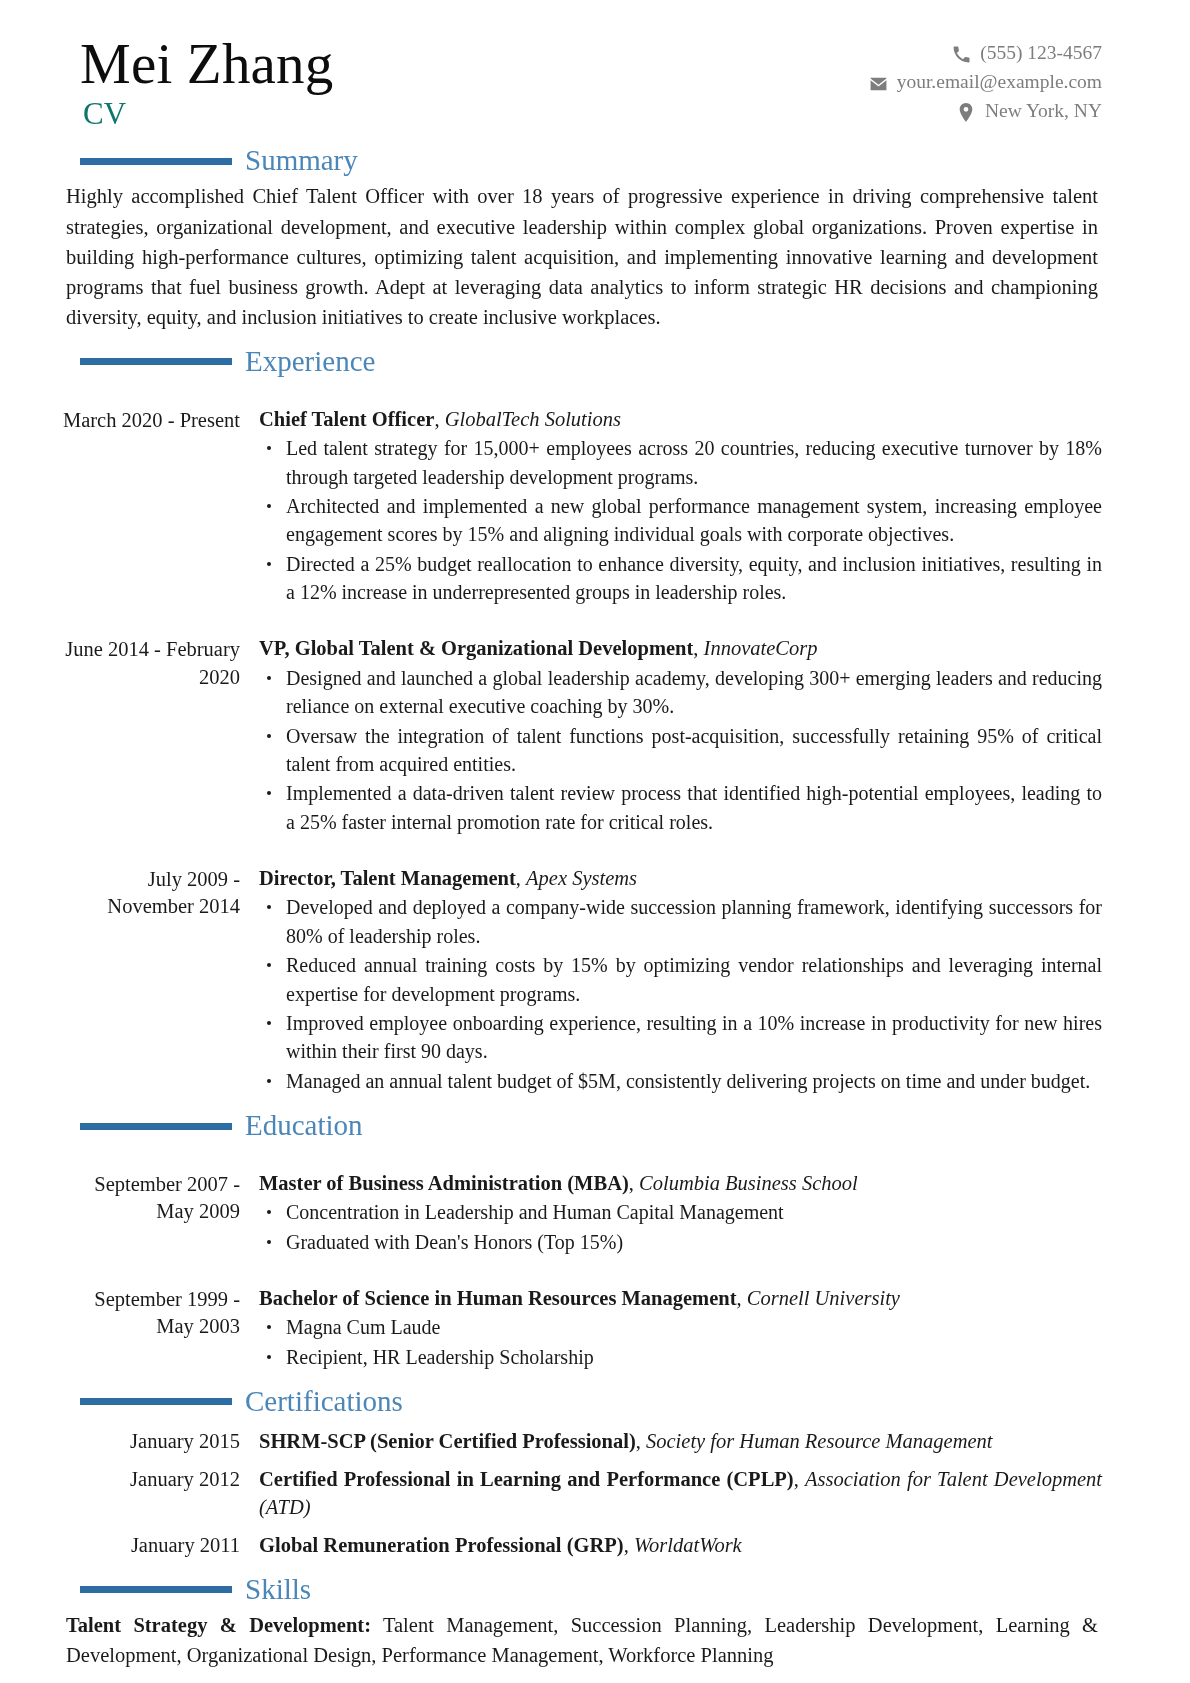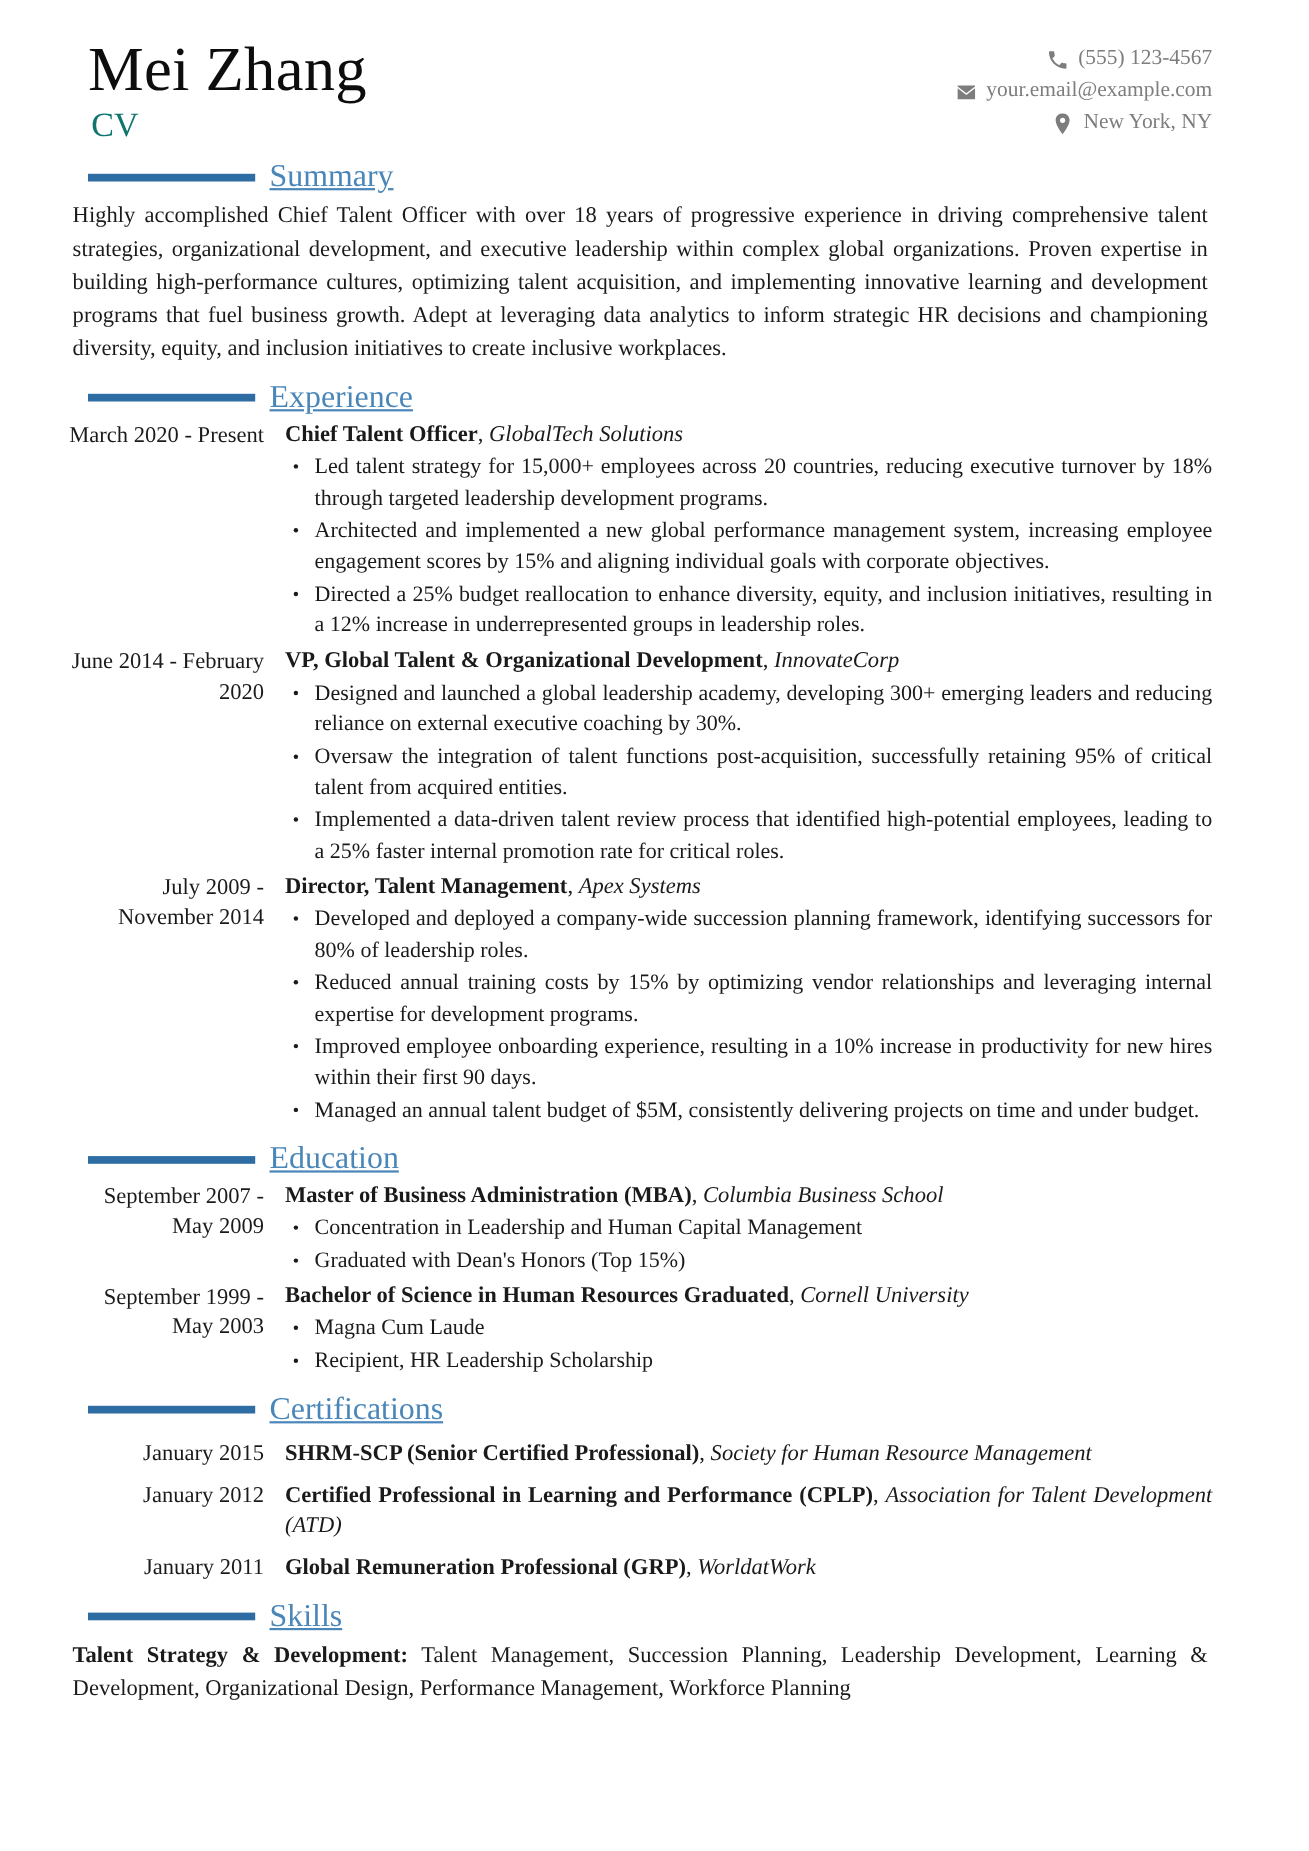--- a/index.html
+++ b/index.html
@@ -82,40 +82,39 @@
     width: 152px;
     height: 7px;
     background: #2e6da4;
     flex: none;
   }
   .section-title {
     font-size: 29px;
     color: #4a86b8;
     line-height: 1.1;
     font-weight: 400;
-    text-decoration: underline;
   }
 
   
   .summary {
     font-size: 20.5px;
     line-height: 1.47;
     text-align: justify;
     hyphens: auto;
     -webkit-hyphens: auto;
     margin: 2px 0 0 0;
     padding: 0 4px 0 4px;
   }
 
   
   .entry {
     display: grid;
     grid-template-columns: 178px 1fr;
     column-gap: 19px;
-    margin-top: 4px;
+    margin-top: 28px;
   }
   .entry.tight { margin-top: 9px; }
   .entry-date {
     text-align: right;
     font-size: 20.5px;
     line-height: 1.33;
     color: #1a1a1a;
     padding-top: 1px;
   }
   .entry-body { min-width: 0; }
@@ -274,21 +273,21 @@
           <div class="entry-title"><b>Master of Business Administration (MBA)</b>, <i>Columbia Business School</i></div>
           <ul class="bullets">
             <li>Concentration in Leadership and Human Capital Management</li>
             <li>Graduated with Dean's Honors (Top 15%)</li>
           </ul>
         </div>
       </div>
       <div class="entry">
         <div class="entry-date">September 1999 - May 2003</div>
         <div class="entry-body">
-          <div class="entry-title"><b>Bachelor of Science in Human Resources Graduated</b>, <i>Cornell University</i></div>
+          <div class="entry-title"><b>Bachelor of Science in Human Resources Management</b>, <i>Cornell University</i></div>
           <ul class="bullets">
             <li>Magna Cum Laude</li>
             <li>Recipient, HR Leadership Scholarship</li>
           </ul>
         </div>
       </div>
     </div>
 
   <div class="section-head">
     <span class="rule"></span>

